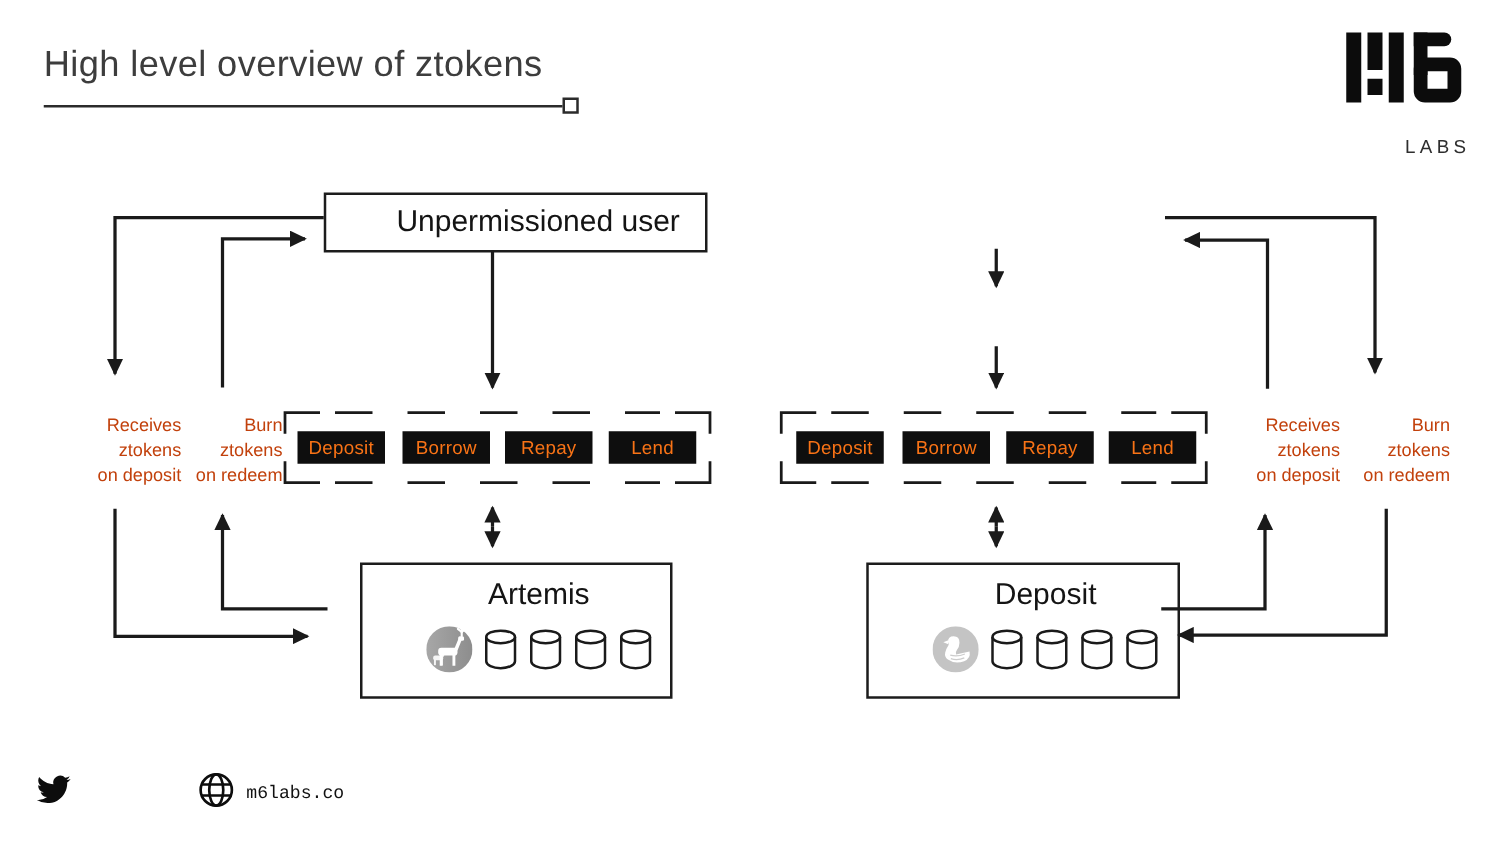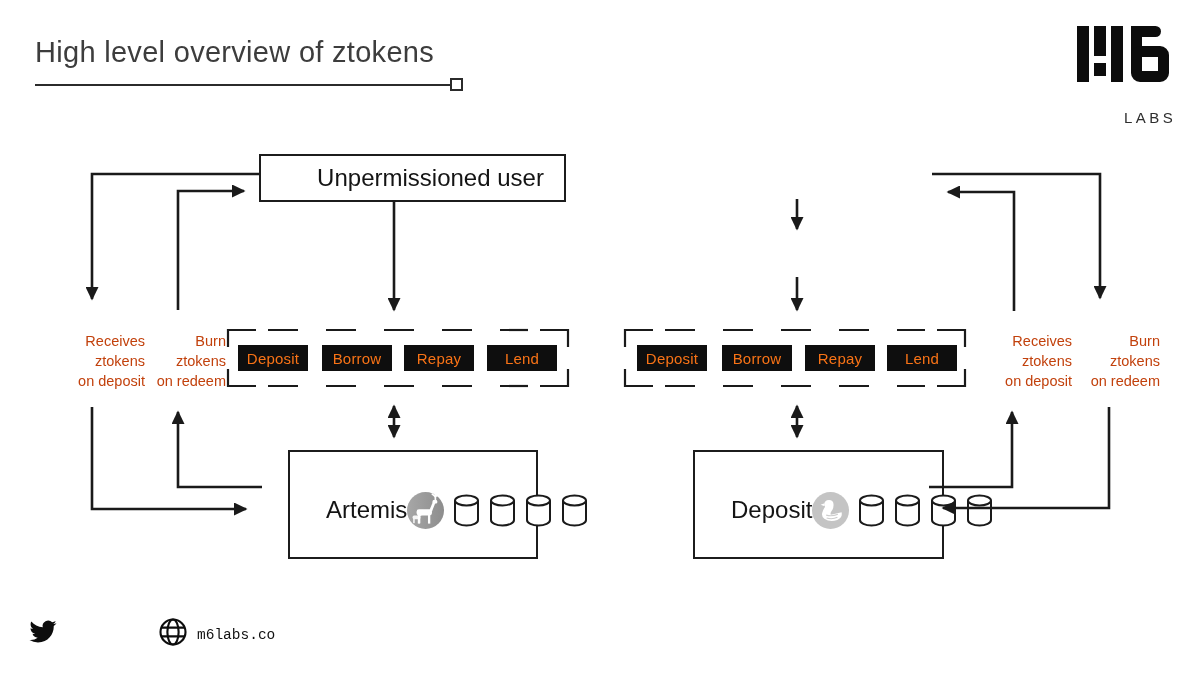--- a/index.html
+++ b/index.html
@@ -24,21 +24,21 @@
              border-radius:9px;box-sizing:border-box;background:transparent;}
   .logo-labs{position:absolute;left:1124px;top:109px;width:48px;font-size:15px;letter-spacing:3.5px;color:#2e2e2e;}
 
   
   .box{position:absolute;border:2px solid #1c1c1c;background:#fff;display:flex;
        align-items:center;justify-content:center;color:#141414;padding-left:36px;}
   .box-unpermissioned{left:259px;top:154px;width:267px;height:44px;font-size:24px;}
   .box-permissioned{left:667px;top:155px;width:261px;height:42px;font-size:24px;}
   .box-kyc{left:697px;top:243px;width:195px;height:32px;font-size:20px;}
 
-  .pool{flex-direction:row;justify-content:flex-start;}
+  .pool{flex-direction:column;justify-content:flex-start;}
   .pool-artemis{left:288px;top:450px;width:210px;height:105px;}
   .pool-apollo{left:693px;top:450px;width:211px;height:105px;}
   .pool-title{font-size:24px;margin-top:10px;}
   .pool-icons{display:flex;align-items:center;gap:9px;margin-top:11px;}
 
   
   .btn{position:absolute;top:345px;width:70px;height:26px;background:#0e0e0e;color:#f97316;
        font-size:15px;display:flex;align-items:center;justify-content:center;letter-spacing:.2px;}
   .bL0{left:238px;} .bL1{left:322px;} .bL2{left:404px;} .bL3{left:487px;}
   .bR0{left:637px;} .bR1{left:722px;} .bR2{left:805px;} .bR3{left:887px;}

